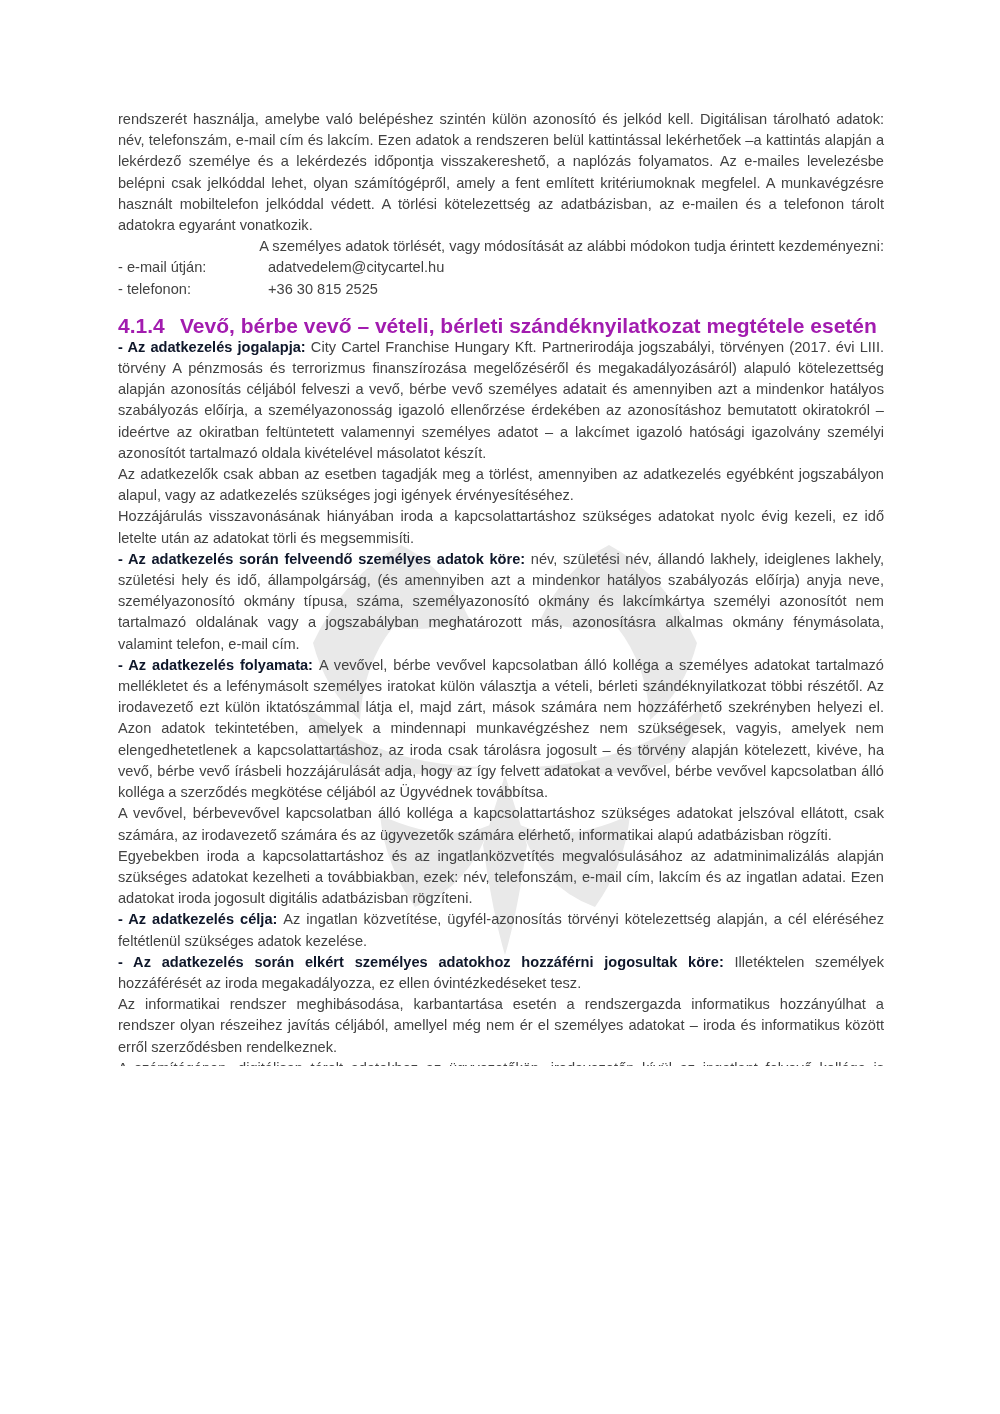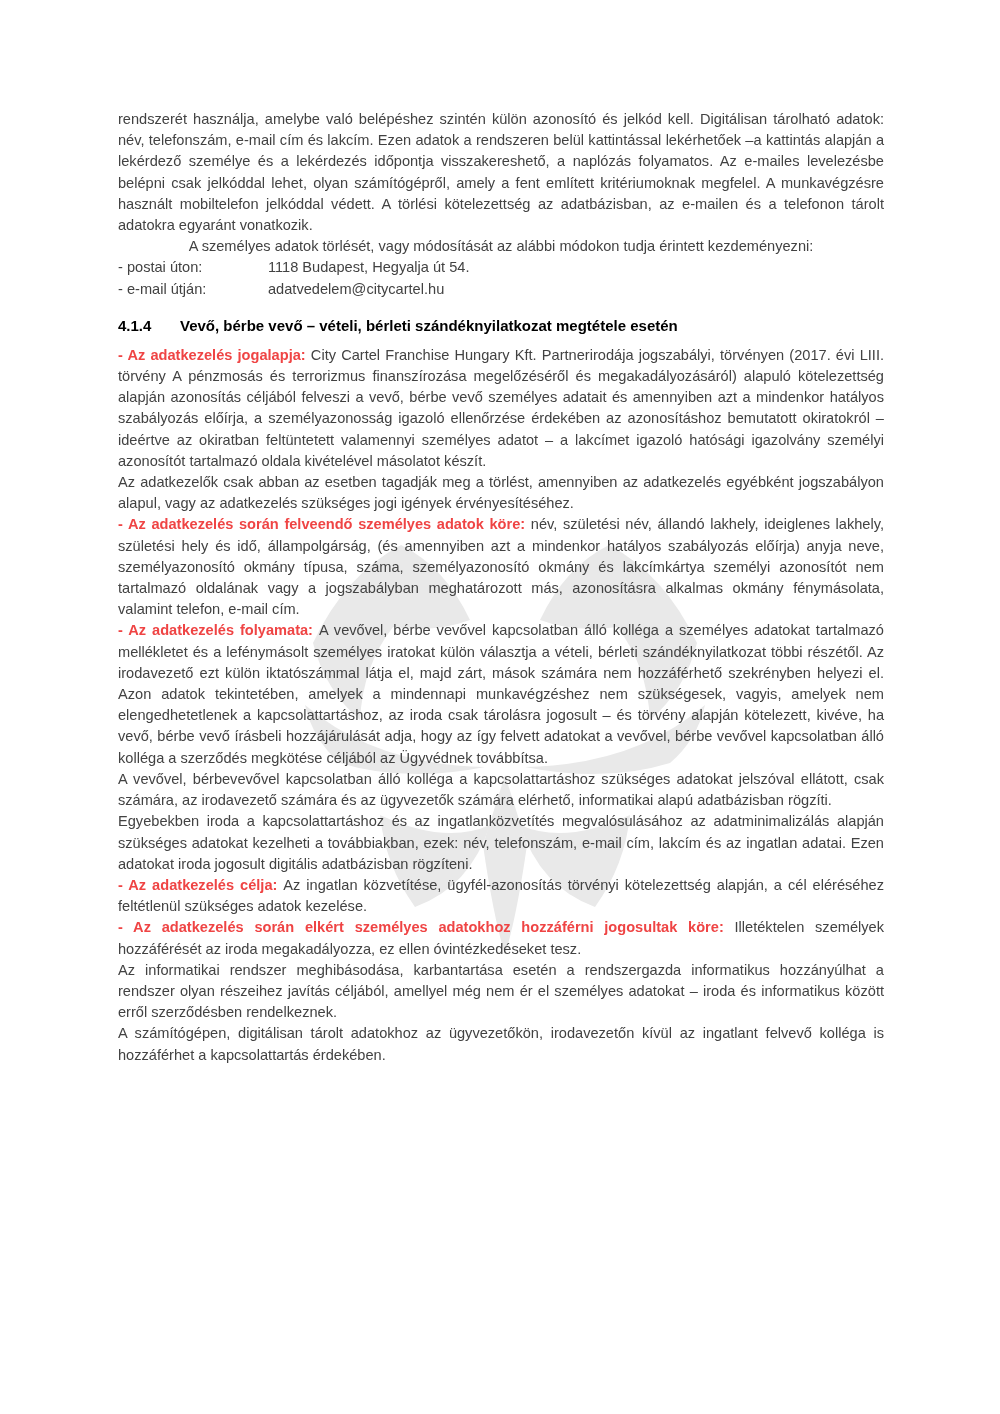--- a/index.html
+++ b/index.html
@@ -26,29 +26,29 @@
     position: absolute;
     left: 118px;
     top: 109px;
     width: 766px;
     z-index: 1;
     font-size: 14.6px;
     line-height: 21.2px;
     font-weight: 300;
   }
   .content p { margin: 0; text-align: justify; }
-  .content p.nj { text-align: center; }
-  .lead { font-weight: bold; color: #ef4444; }
+  .content p.nj { text-align: right; }
+  .lead { font-weight: bold; color: #0f172a; }
   .contact-row { display: flex; }
   .contact-label { width: 150px; flex: 0 0 150px; }
   .section-heading {
-    margin: 15px 0 8px 0;
-    font-size: 15px;
+    margin: 15px 0 0 0;
+    font-size: 21px;
     font-weight: bold;
-    color: #000000;
+    color: #a21caf;
     line-height: 22px;
   }
   .section-number { display: inline-block; width: 62px; }
   .indent-space { padding-left: 4px; }
   .page-number {
     position: absolute;
     left: 0;
     right: 0;
     top: 1313px;
     text-align: center;
@@ -82,34 +82,35 @@
     </g>
   </svg>
 
   <div class="content">
 
     <p>rendszerét használja, amelybe való belépéshez szintén külön azonosító és jelkód kell. Digitálisan tárolható adatok: név, telefonszám, e-mail cím és lakcím. Ezen adatok a rendszeren belül kattintással lekérhetőek –a kattintás alapján a lekérdező személye és a lekérdezés időpontja visszakereshető, a naplózás folyamatos. Az e-mailes levelezésbe belépni csak jelkóddal lehet, olyan számítógépről, amely a fent említett kritériumoknak megfelel. A munkavégzésre használt mobiltelefon jelkóddal védett. A törlési kötelezettség az adatbázisban, az e-mailen és a telefonon tárolt adatokra egyaránt vonatkozik.</p>
 
     <p class="nj">A személyes adatok törlését, vagy módosítását az alábbi módokon tudja érintett kezdeményezni:</p>
 
     <div class="contact-row">
-      <span class="contact-label">- postai úton:</span>
-      <span class="contact-value">1118 Budapest, Hegyalja út 54.</span>
+      <span class="contact-label">- e-mail útján:</span>
+      <span class="contact-value">adatvedelem@citycartel.hu</span>
     </div>
     <div class="contact-row">
-      <span class="contact-label">- e-mail útján:</span>
-      <span class="contact-value">adatvedelem@citycartel.hu</span>
+      <span class="contact-label">- telefonon:</span>
+      <span class="contact-value">+36 30 815 2525</span>
     </div>
 
     <h2 class="section-heading">
       <span class="section-number">4.1.4</span><span>Vevő, bérbe vevő – vételi, bérleti szándéknyilatkozat megtétele esetén</span>
     </h2>
 
     <p><span class="lead">- Az adatkezelés jogalapja: </span><span>City Cartel Franchise Hungary Kft. Partnerirodája jogszabályi, törvényen (2017. évi LIII. törvény A pénzmosás és terrorizmus finanszírozása megelőzéséről és megakadályozásáról) alapuló kötelezettség alapján azonosítás céljából felveszi a vevő, bérbe vevő személyes adatait és amennyiben azt a mindenkor hatályos szabályozás előírja, a személyazonosság igazoló ellenőrzése érdekében az azonosításhoz bemutatott okiratokról – ideértve az okiratban feltüntetett valamennyi személyes adatot – a lakcímet igazoló hatósági igazolvány személyi azonosítót tartalmazó oldala kivételével másolatot készít.</span></p>
     <p><span>Az adatkezelők csak abban az esetben tagadják meg a törlést, amennyiben az adatkezelés egyébként jogszabályon alapul, vagy az adatkezelés szükséges jogi igények érvényesítéséhez.</span></p>
+    <p><span>Hozzájárulás visszavonásának hiányában iroda a kapcsolattartáshoz szükséges adatokat nyolc évig kezeli, ez idő letelte után az adatokat törli és megsemmisíti.</span></p>
     <p><span class="lead">- Az adatkezelés során felveendő személyes adatok köre: </span><span>név, születési név, állandó lakhely, ideiglenes lakhely, születési hely és idő, állampolgárság, (és amennyiben azt a mindenkor hatályos szabályozás előírja) anyja neve, személyazonosító okmány típusa, száma, személyazonosító okmány és lakcímkártya személyi azonosítót nem tartalmazó oldalának vagy a jogszabályban meghatározott más, azonosításra alkalmas okmány fénymásolata, valamint telefon, e-mail cím.</span></p>
     <p><span class="lead">- Az adatkezelés folyamata: </span><span>A vevővel, bérbe vevővel kapcsolatban álló kolléga a személyes adatokat tartalmazó mellékletet és a lefénymásolt személyes iratokat külön választja a vételi, bérleti szándéknyilatkozat többi részétől. Az irodavezető ezt külön iktatószámmal látja el, majd zárt, mások számára nem hozzáférhető szekrényben helyezi el. Azon adatok tekintetében, amelyek a mindennapi munkavégzéshez nem szükségesek, vagyis, amelyek nem elengedhetetlenek a kapcsolattartáshoz, az iroda csak tárolásra jogosult – és törvény alapján kötelezett, kivéve, ha vevő, bérbe vevő írásbeli hozzájárulását adja, hogy az így felvett adatokat a vevővel, bérbe vevővel kapcsolatban álló kolléga a szerződés megkötése céljából az Ügyvédnek továbbítsa.</span></p>
     <p><span>A vevővel, bérbevevővel kapcsolatban álló kolléga a kapcsolattartáshoz szükséges adatokat jelszóval ellátott, csak számára, az irodavezető számára és az ügyvezetők számára elérhető, informatikai alapú adatbázisban rögzíti.</span></p>
     <p><span>Egyebekben iroda a kapcsolattartáshoz és az ingatlanközvetítés megvalósulásához az adatminimalizálás alapján szükséges adatokat kezelheti a továbbiakban, ezek: név, telefonszám, e-mail cím, lakcím és az ingatlan adatai. Ezen adatokat iroda jogosult digitális adatbázisban rögzíteni.</span></p>
     <p><span class="lead">- Az adatkezelés célja: </span><span>Az ingatlan közvetítése, ügyfél-azonosítás törvényi kötelezettség alapján, a cél eléréséhez feltétlenül szükséges adatok kezelése.</span></p>
     <p><span class="lead">- Az adatkezelés során elkért személyes adatokhoz hozzáférni jogosultak köre: </span><span>Illetéktelen személyek hozzáférését az iroda megakadályozza, ez ellen óvintézkedéseket tesz.</span></p>
     <p><span>Az informatikai rendszer meghibásodása, karbantartása esetén a rendszergazda informatikus hozzányúlhat a rendszer olyan részeihez javítás céljából, amellyel még nem ér el személyes adatokat – iroda és informatikus között erről szerződésben rendelkeznek.</span></p>
     <p><span>A számítógépen, digitálisan tárolt adatokhoz az ügyvezetőkön, irodavezetőn kívül az ingatlant felvevő kolléga is hozzáférhet a kapcsolattartás érdekében.</span></p>
 
   </div>

